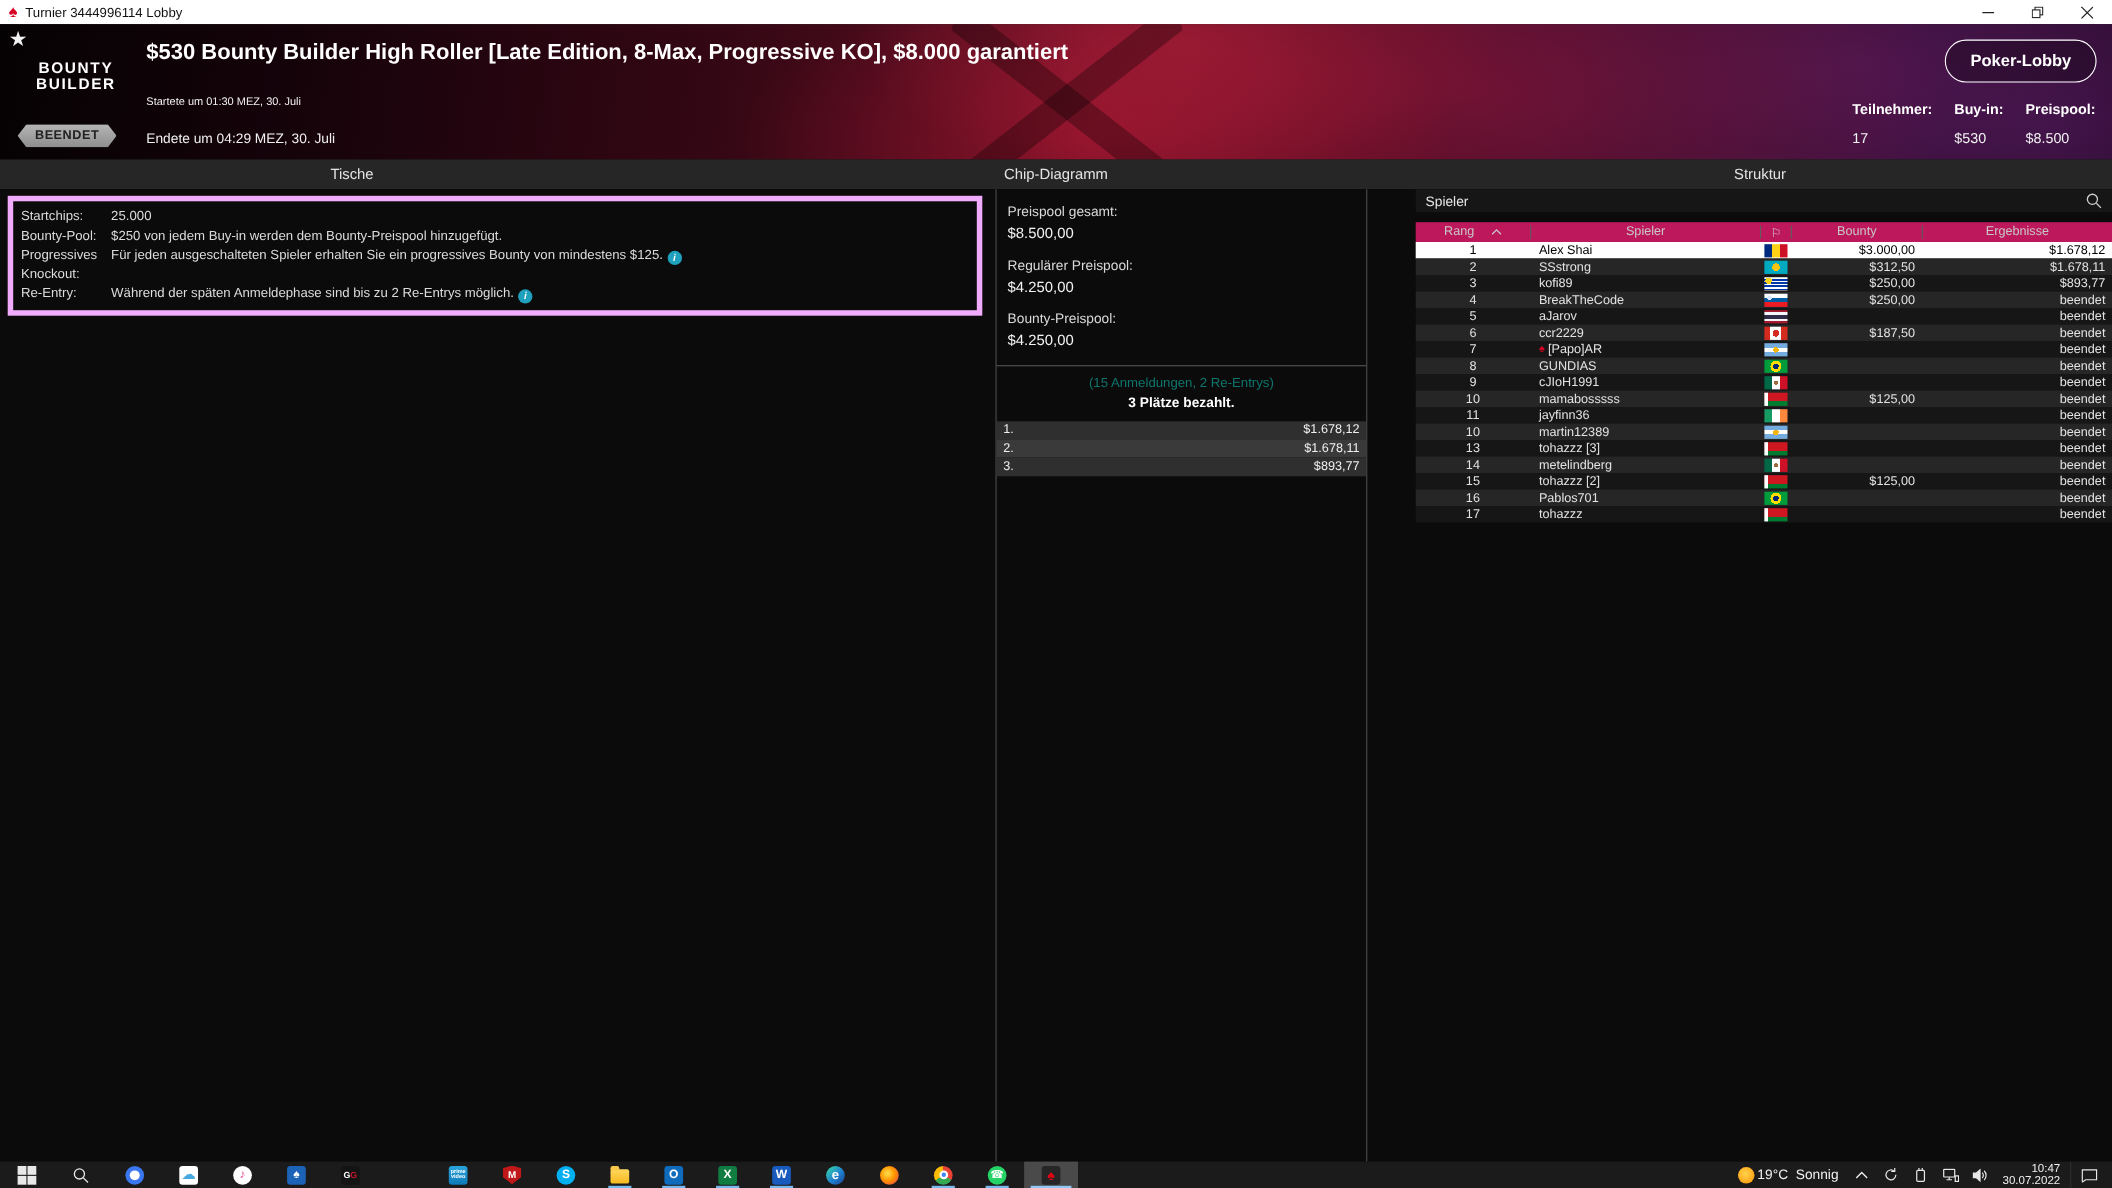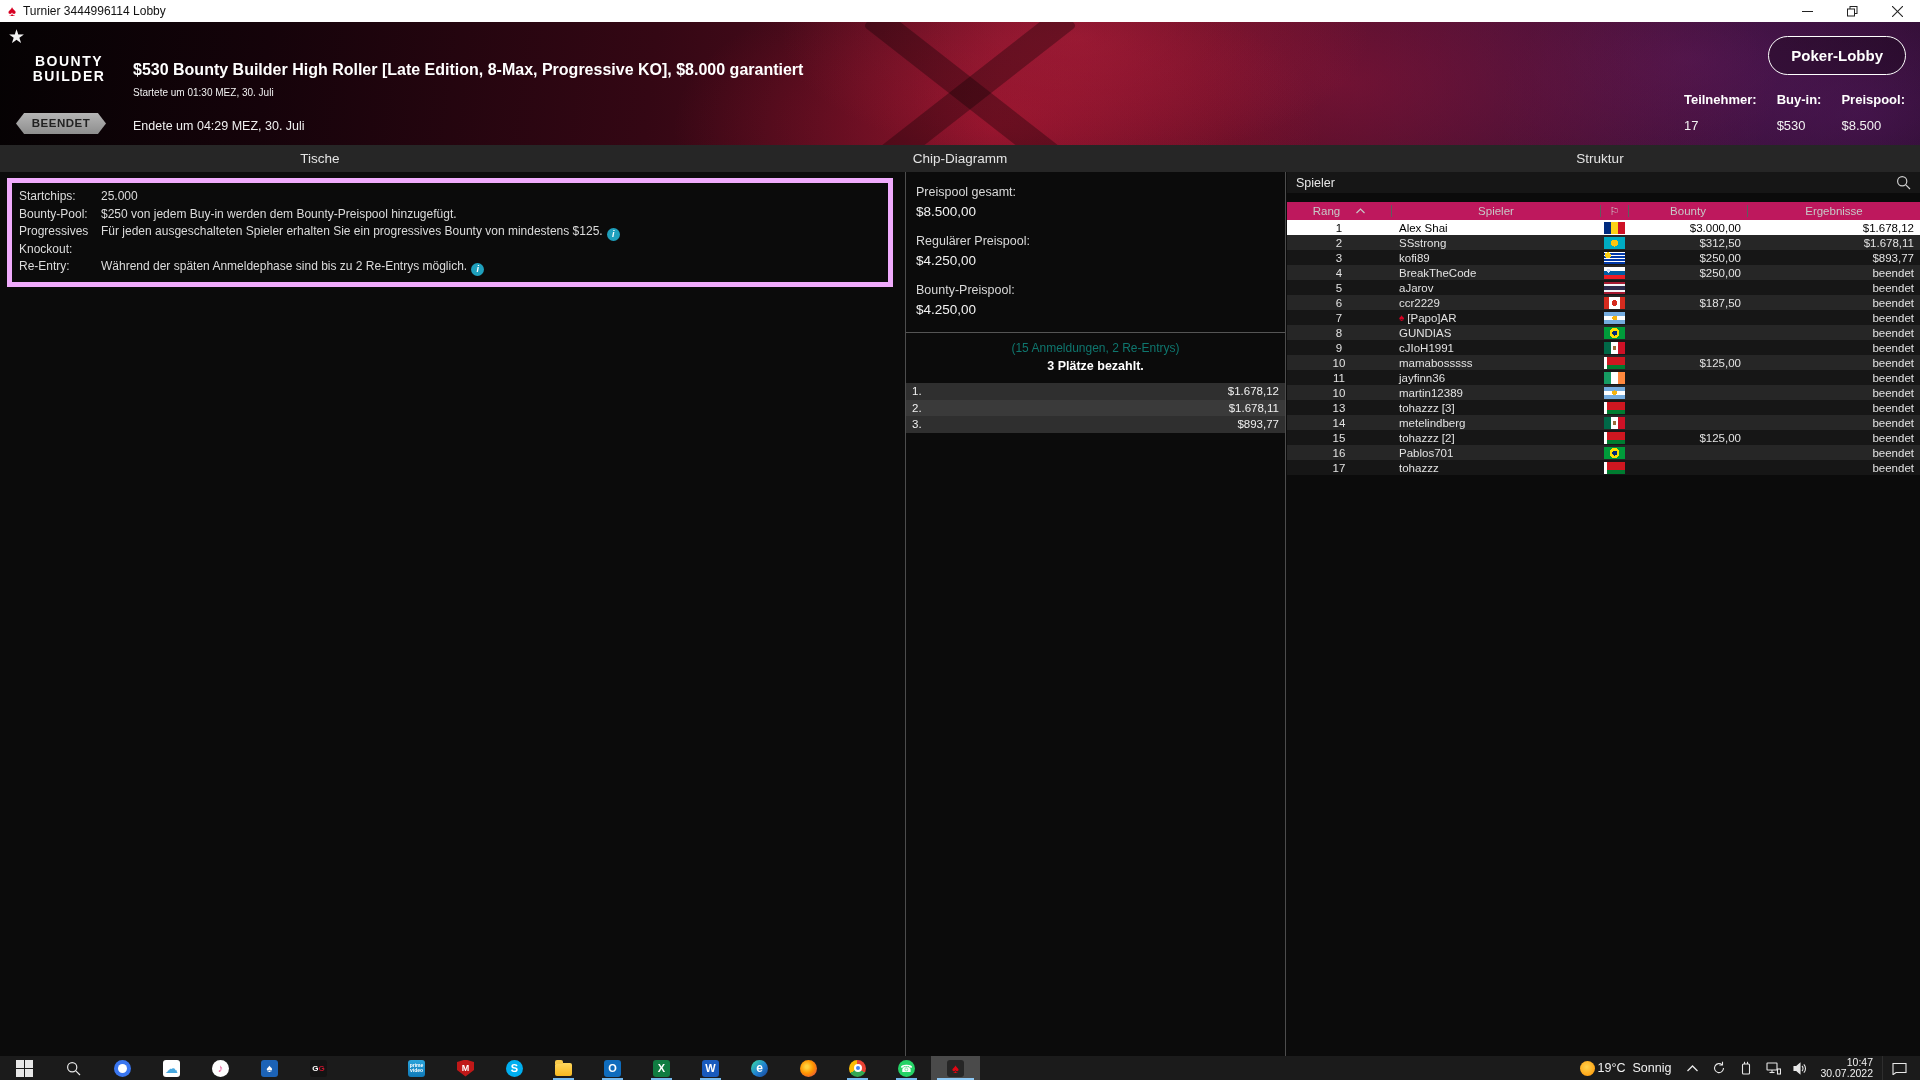--- a/index.html
+++ b/index.html
@@ -25,21 +25,21 @@
       radial-gradient(520px 280px at 97% 75%, rgba(80,25,95,.5), transparent 70%),
       linear-gradient(97deg,#050203 0%,#15030a 14%,#340714 34%,#5c0f22 52%,#4a0c1e 64%,#2f0a20 78%,#1d0517 92%,#140412 100%); }
   .header-art1,.header-art2 { position:absolute; width:250px; height:26px; background:rgba(0,0,0,.30); left:845px; top:58px; border-radius:4px; }
   .header-art1 { transform:rotate(38deg); }
   .header-art2 { transform:rotate(-38deg); }
   .fav-star { position:absolute; left:8px; top:3px; color:#f2f2f2; font-size:19px; }
   .logo { position:absolute; left:27px; top:32px; width:84px; text-align:center; color:#fff; font-weight:bold; letter-spacing:1.5px; font-size:14px; line-height:15px; }
   .badge { position:absolute; left:16px; top:91px; width:90px; height:21px; line-height:21px; text-align:center;
     background:linear-gradient(180deg,#b5b5b5,#8e8e8e); color:#222; font-size:11.5px; font-weight:bold; letter-spacing:.5px;
     clip-path:polygon(0 50%,9% 0,91% 0,100% 50%,91% 100%,9% 100%); }
-  .h-title { position:absolute; left:133px; top:15px; color:#fff; font-weight:bold; font-size:16px;margin-top:24px; }
+  .h-title { position:absolute; left:133px; top:15px; color:#fff; font-weight:bold; font-size:20px; }
   .h-start { position:absolute; left:133px; top:65px; color:#f0f0f0; font-size:10px; }
   .h-end   { position:absolute; left:133px; top:97px; color:#f0f0f0; font-size:12.5px; }
   .lobby-btn { position:absolute; right:14px; top:14px; height:39px; padding:0 22px; border-radius:20px;
     background:rgba(0,0,0,.25); border:1.5px solid #fff; color:#fff; font-size:15px; font-weight:bold; font-family:inherit; cursor:pointer; }
   .stats { position:absolute; right:15px; top:70px; display:flex; gap:20px; }
   .stat { display:flex; flex-direction:column; }
   .stat .sl { color:#fff; font-size:13px; font-weight:bold; }
   .stat .sv { color:#f2f2f2; font-size:13px; margin-top:11px; }
 
   
@@ -50,21 +50,21 @@
 
   
   .content { position:absolute; top:172px; left:0; right:0; height:884px; background:#0b0b0b; }
 
   .left-panel { position:absolute; left:7px; top:6px; width:886px; min-height:97px; border:5px solid #f0abfc; padding:5px 8px 6px 7px; }
   .info-row { display:flex; font-size:12px; line-height:17.5px; color:#dcdcdc; }
   .info-row .il { width:82px; flex:none; }
   .info-row .it { flex:1; }
   .info-ic { display:inline-block; width:13px; height:13px; border-radius:50%; background:#1fa0bd; color:#fff; font-size:9px; font-weight:bold; text-align:center; line-height:13px; vertical-align:-2px; margin-left:4px; font-style:italic; cursor:pointer; }
 
-  .mid-panel { position:absolute; left:905px; top:0; width:381px; height:100%; border-left:1px solid #4d4d4d; border-right:1px solid #4d4d4d; }
+  .mid-panel { position:absolute; left:905px; top:0; width:338px; height:100%; border-left:1px solid #4d4d4d; border-right:1px solid #4d4d4d; }
   .pool-sections { padding:13px 10px 0 10px; }
   .pool-sec { margin-bottom:15px; }
   .pool-sec .pl { color:#d9d9d9; font-size:12.5px; }
   .pool-sec .pv { color:#f2f2f2; font-size:13.5px; margin-top:5px; }
   .mid-divider { border-top:1px solid #555; }
   .regs { text-align:center; padding-top:8px; }
   .regs .r1 { color:#0f766e; font-size:12px; }
   .regs .r2 { color:#fff; font-size:12.5px; font-weight:bold; margin-top:4px; }
   .payouts { margin-top:10px; }
   .payout-row { height:16.5px; display:flex; align-items:center; justify-content:space-between; padding:0 6px; font-size:11.5px; color:#f0f0f0; }

